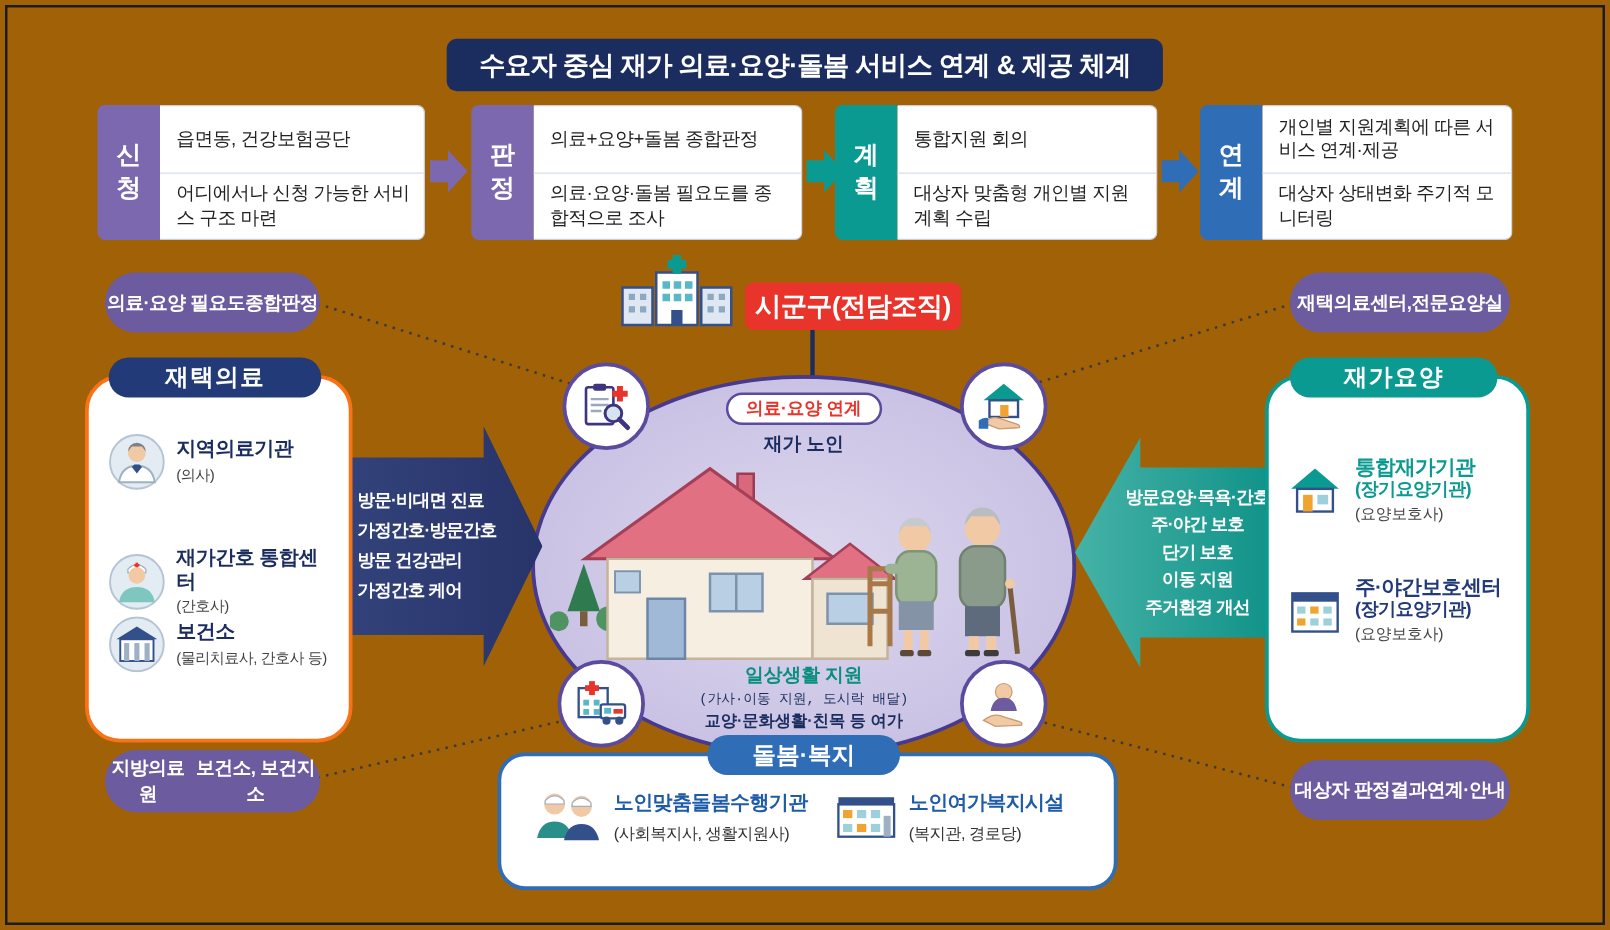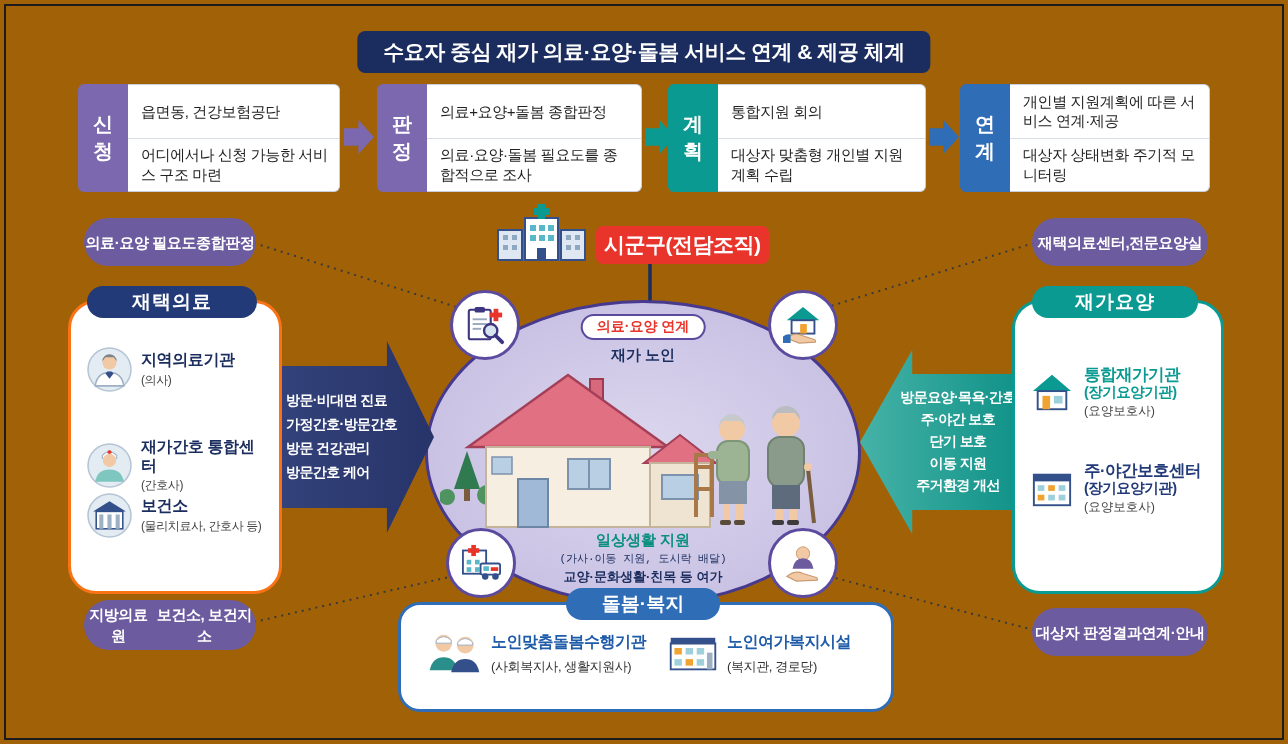--- a/index.html
+++ b/index.html
@@ -355,21 +355,21 @@
            <div class="org-sub">(물리치료사, 간호사 등)</div>
         </div>
     </div>
   </div>
   <div class="panel-header" id="left-header">재택의료</div>
 
   <div id="left-arrow">
     <div class="arrow-line">방문·비대면 진료</div>
     <div class="arrow-line">가정간호·방문간호</div>
     <div class="arrow-line">방문 건강관리</div>
-    <div class="arrow-line">방문간호 케어</div>
+    <div class="arrow-line">가정간호 케어</div>
   </div>
 
   <div id="right-arrow">
     <div class="arrow-line">방문요양·목욕·간호</div>
     <div class="arrow-line">주·야간 보호</div>
     <div class="arrow-line">단기 보호</div>
     <div class="arrow-line">이동 지원</div>
     <div class="arrow-line">주거환경 개선</div>
   </div>
 

